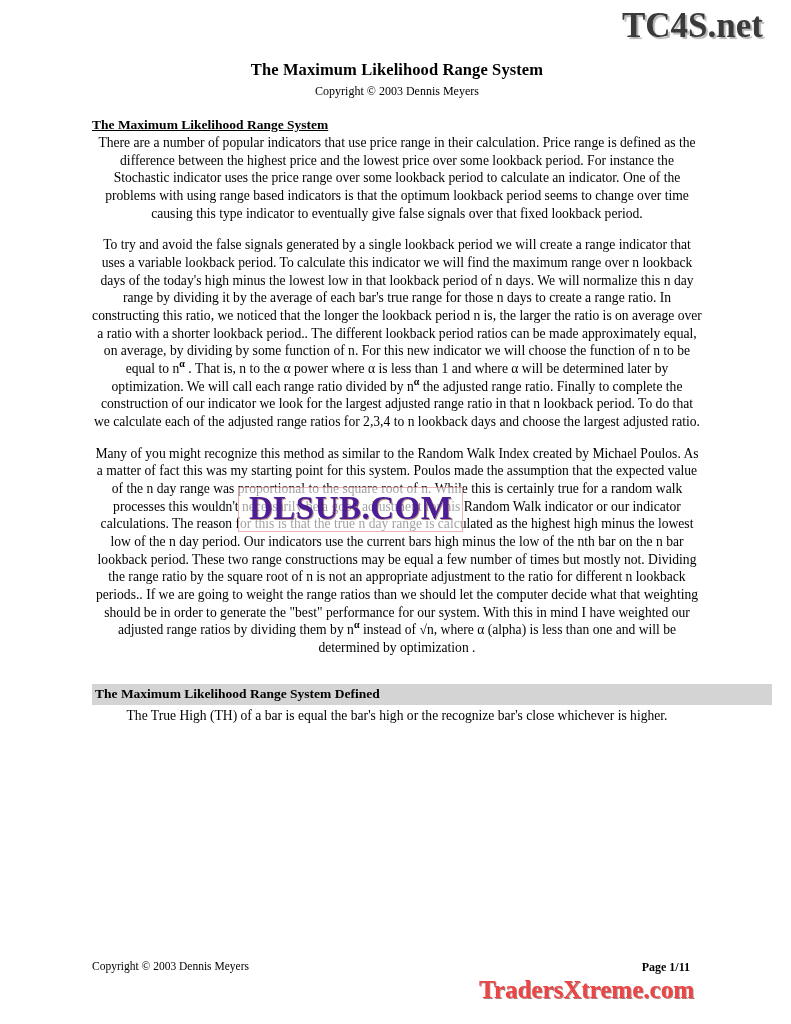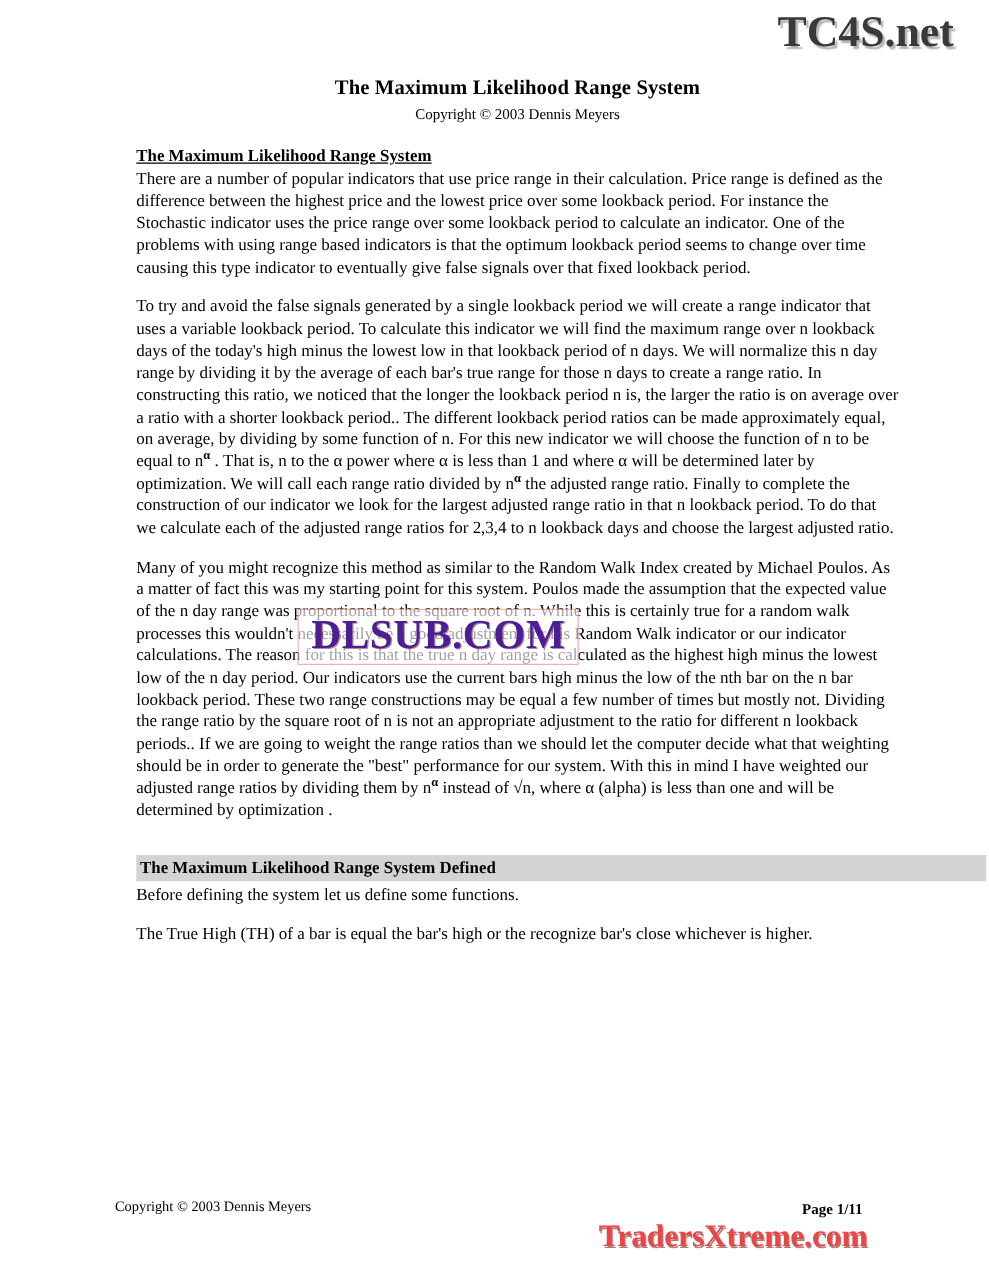--- a/index.html
+++ b/index.html
@@ -18,21 +18,21 @@
   .page {
     position: absolute;
     left: 0; top: 0;
     width: 791px;
     height: 1024px;
     background: #ffffff;
     box-sizing: border-box;
   }
   .content {
     position: absolute;
-    left: 109px;
+    left: 92px;
     top: 60px;
     width: 610px;
   }
   .wm-tc4s {
     position: absolute;
     right: 28px;
     top: 6px;
     font-family: "Liberation Serif", serif;
     font-size: 35px;
     font-weight: bold;
@@ -57,21 +57,21 @@
   .section-head {
     font-size: 13.5px;
     font-weight: bold;
     text-decoration: underline;
     margin: 0 0 1px 0;
   }
   p.body {
     font-size: 13.6px;
     line-height: 1.30;
     margin: 0 0 14px 0;
-    text-align: left;
+    text-align: center;
   }
   .gap { height: 13px; }
   .banner {
     background: #d4d4d4;
     font-size: 13.5px;
     font-weight: bold;
     padding: 2px 3px 3px 3px;
     margin: 0 0 2px 0;
     width: 680px;
     box-sizing: border-box;
@@ -143,21 +143,20 @@
     <p class="body">There are a number of popular indicators that use price range in their calculation. Price range is defined as the difference between the highest price and the lowest price over some lookback period.  For instance the  Stochastic indicator uses the price range over some lookback period to calculate an indicator.  One of the problems with using range based indicators is that the optimum lookback period seems to change over time causing this type indicator to eventually give false signals over that fixed lookback period.</p>
 
     <p class="body"><span>To try and avoid the false signals generated by a single lookback period we will create a range indicator that uses a variable lookback period.  To calculate this indicator we will find the maximum range over n lookback days of the today's high minus the lowest low in that lookback period of  n days.  We will normalize this n day range by dividing it by the average of each bar's true range for those n days to create a range ratio.  In constructing this ratio, we noticed that the longer the lookback period n is, the larger the ratio is on average over a ratio with a shorter lookback period..  The different lookback period ratios can be made approximately equal, on average, by dividing by some function of n.  For this new indicator we will choose the function of n to be equal to n</span><sup class="alpha">α</sup><span> .  That is, n to the α power where α is less than 1 and where α will be determined later by optimization.  We will call each range ratio divided by n</span><sup class="alpha">α</sup><span> the adjusted range ratio.  Finally to complete the construction of our indicator  we look for the largest adjusted range ratio in that n lookback period.  To do that we calculate each of the adjusted range ratios for 2,3,4 to n lookback days and choose the largest adjusted ratio.</span></p>
 
     <p class="body"><span>Many of you might recognize this method as similar to the Random Walk Index created by Michael Poulos.  As a matter of fact this was my starting point for this system.  Poulos made the assumption that the expected value of the n day range was proportional to the square root of n.  While this is certainly true for a random walk processes this wouldn't necessarily be a good adjustment for his Random Walk indicator or our indicator calculations.  The reason for this is that the true n day range is calculated as the highest high minus the lowest low of  the n day period.  Our indicators use the current bars high minus the low of the nth bar on the n bar lookback period.  These two range constructions may be equal a few number of times but mostly not.  Dividing the range ratio by the square root of n is not an appropriate adjustment to the ratio for different n lookback periods..  If we are going to weight the range ratios than we should let the computer decide what that weighting should be in order to generate the "best" performance for our system.  With this in mind I have weighted our adjusted range ratios by dividing them  by n</span><sup class="alpha">α</sup><span> instead of √n, where α (alpha) is less than one and will be determined by optimization .</span></p>
 
     <div class="gap"></div>
 
     <div class="banner">The Maximum Likelihood Range System Defined</div>
 
-    <p class="body">Before defining the system let us define some functions.</p>
 
 
     <p class="body">The True High (TH) of a bar is equal the bar's high or the recognize bar's close whichever is higher.</p>
 
   </div>
 
   <div class="wm-dlsub">DLSUB.COM</div>
 
   <div class="footer">
     <div class="footer-left">Copyright © 2003 Dennis Meyers</div>

